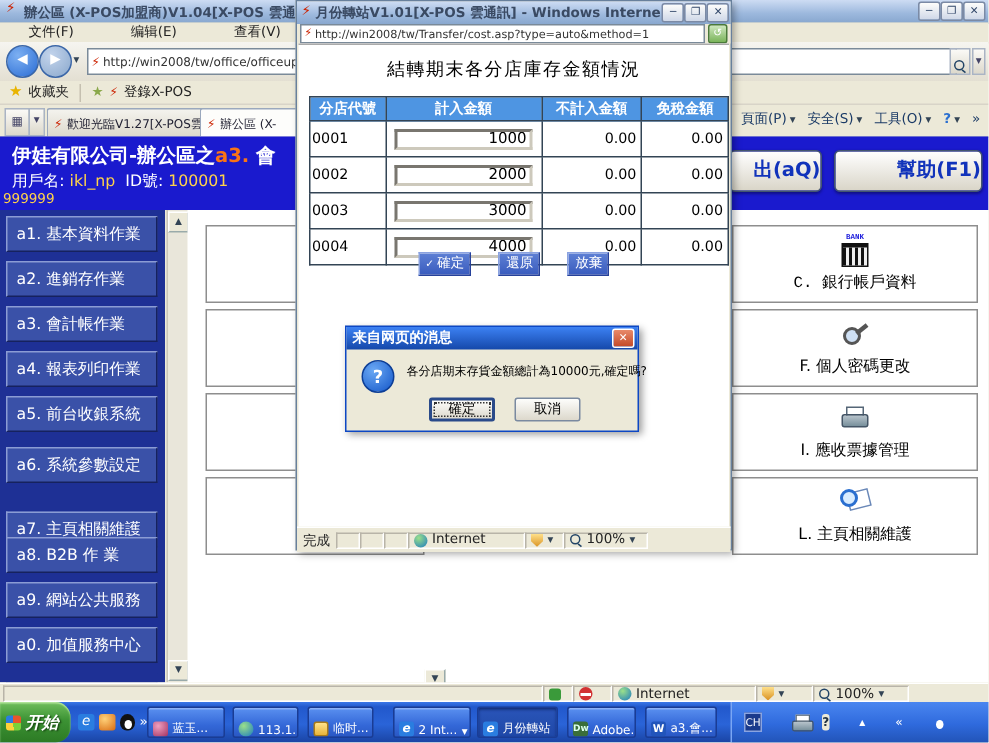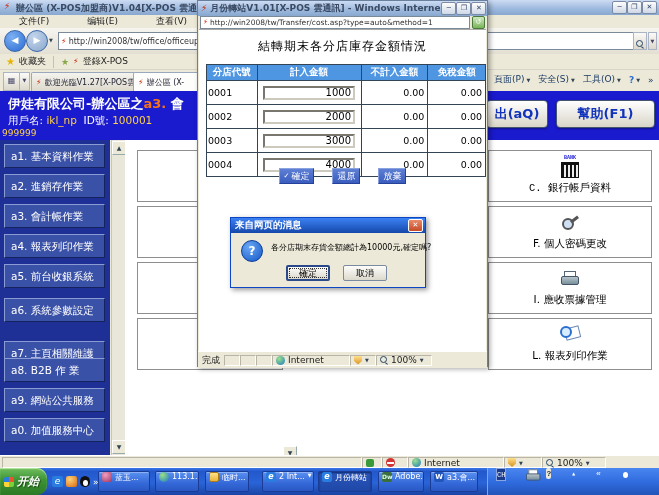--- a/index.html
+++ b/index.html
@@ -42,21 +42,21 @@
 
   
   .headerband{left:0;top:91px;width:659px;height:49px;background:#1a1ace;}
   .companyline{left:8px;top:4px;font-size:13px;font-weight:bold;color:#fff;}
   .hl-orange{color:#f97316;}
   .userline{left:8px;top:23px;font-size:10.5px;color:#fff;}
   .hl-yellow{color:#ffd24a;}
   .storecode{left:2px;top:37px;font-size:9px;color:#ffd24a;}
   .bigbtn{border:1px solid #44566e;border-radius:4px;
     background:linear-gradient(#ffffff,#d9d5c8);color:#1133bb;font-weight:bold;
-    font-size:13px;text-align:center;box-shadow:0 1px 2px rgba(0,0,20,.4);}
+    font-size:13px;text-align:right;box-shadow:0 1px 2px rgba(0,0,20,.4);}
 
   
   .sidebar{left:0;top:140px;width:110px;height:315px;background:#1e3095;overflow:hidden;}
   .sbtn{position:absolute;left:4px;width:101px;height:24px;background:#3a51a8;
     border:1px solid #8b9cd4;border-right-color:#16225e;border-bottom-color:#16225e;
     color:#fff;font-size:10.5px;line-height:23px;padding-left:6px;box-sizing:border-box;
     white-space:nowrap;overflow:hidden;}
   .scrollstrip{left:111px;top:140px;width:14px;height:315px;background:#e9e6da;
     border-left:1px solid #c9c5b8;box-sizing:border-box;}
   .scrollbtn{width:14px;height:14px;background:#ece9d8;border:1px solid #9aa;
@@ -154,33 +154,33 @@
   .startbtn{left:0;top:0;width:47px;height:27px;border-radius:0 10px 10px 0;
      background:linear-gradient(180deg,#71bf5e,#3c9234 45%,#2c7a24);
      display:flex;align-items:center;gap:3px;padding-left:4px;box-sizing:border-box;
      box-shadow:inset 0 1px 1px #b8e8a0;}
   .startbtn .s{color:#fff;font-weight:bold;font-size:11px;font-style:italic;text-shadow:1px 1px 1px #1a4a14;}
   .winflag{width:10px;height:10px;border-radius:2px;
      background:conic-gradient(#e8562a 0 25%,#7ad13a 0 50%,#ffd23a 0 75%,#2a7de0 0);}
   .qlicon{width:11px;height:11px;border-radius:2px;font-size:9px;line-height:11px;text-align:center;}
   .taskbtn{position:absolute;top:3px;height:21px;border-radius:2px;
      background:linear-gradient(#5a90f0,#3468d8 60%,#2a58c4);border:1px solid #1a3c94;
-     box-shadow:inset 0 1px 0 #8ab0f8;display:flex;align-items:flex-start;gap:3px;
+     box-shadow:inset 0 1px 0 #8ab0f8;display:flex;align-items:flex-end;gap:3px;
      padding:0 3px;box-sizing:border-box;color:#fff;font-size:8px;white-space:nowrap;overflow:hidden;}
   .taskbtn.pressed{background:linear-gradient(#2a55b8,#1f48a8);box-shadow:inset 0 1px 2px #10balt;box-shadow:inset 0 1px 2px #102a70;}
   .tico{width:10px;height:10px;border-radius:2px;font-size:8px;font-weight:bold;line-height:10px;text-align:center;flex:none;}
   .tico-e{color:#fff;background:#2a7de0;font-style:italic;}
   .tico-folder{background:linear-gradient(#ffe28a,#e8b43a);border:1px solid #a87a1a;box-sizing:border-box;}
   .tico-dw{background:#3a6e3a;color:#dfe;font-size:6px;line-height:9px;}
   .tico-doc{background:#2255bb;color:#fff;font-size:7px;line-height:10px;}
   .tico-app{background:radial-gradient(circle at 35% 30%,#f0a0c0,#a03060);}
   .tico-net{background:radial-gradient(circle at 35% 30%,#9be08a,#1a7ac0);border-radius:50%;}
   .tray{position:absolute;right:0;top:0;height:27px;left:487px;
      background:linear-gradient(180deg,#4a86f0,#2f6add 55%,#2254b8);
-     border-left:1px solid #7aa6f4;display:flex;gap:20px;padding:0 5px 0 8px;box-sizing:border-box;font-family:Liberation Mono, monospace;}
+     border-left:1px solid #7aa6f4;display:flex;align-items:center;gap:20px;padding:0 5px 0 8px;box-sizing:border-box;}
   .trico{font-size:8px;color:#fff;line-height:12px;}
   .langbox{width:13px;height:13px;background:#1a3a8c;border:1px solid #8aa4e0;color:#fff;
      font-size:7px;line-height:12px;text-align:center;box-sizing:border-box;}
   .dot{width:9px;height:9px;border-radius:50%;}
   .clock{color:#fff;font-size:9px;margin-left:2px;}
   .penguin{width:10px;height:11px;background:#111;border-radius:50% 50% 45% 45%;position:relative;}
   .penguin:after{content:"";position:absolute;left:2.5px;top:4px;width:5px;height:6px;background:#fff;border-radius:50%;}
 </style>
 </head>
 <body>
@@ -325,21 +325,21 @@
   <div class="cell" style="left:363px;top:66px;width:164px;height:52px;">
     <span class="cicon" style="top:8px;">
         <span class="icon-key"></span>
       </span>
     <span class="lbl lbl-full">F. 個人密碼更改</span>
     </div>
   <div class="cell" style="left:363px;top:178px;width:164px;height:52px;">
     <span class="cicon" style="top:6px;">
         <span class="icon-magdoc"></span>
       </span>
-    <span class="lbl lbl-full">L. 報表列印作業</span>
+    <span class="lbl lbl-full">L. 主頁相關維護</span>
     </div>
 
   <div class="scrollbtn abs mini-dd" style="left:158px;top:306px;">▼</div>
 </div>
 
 <div class="abs statusbar" style="left:0;top:455px;width:659px;height:13px;">
   <div class="spanel" style="width:360px;margin-left:2px;"></div>
   <div class="spanel" style="width:20px;">
       <span class="ico-green"></span>
     </div>

